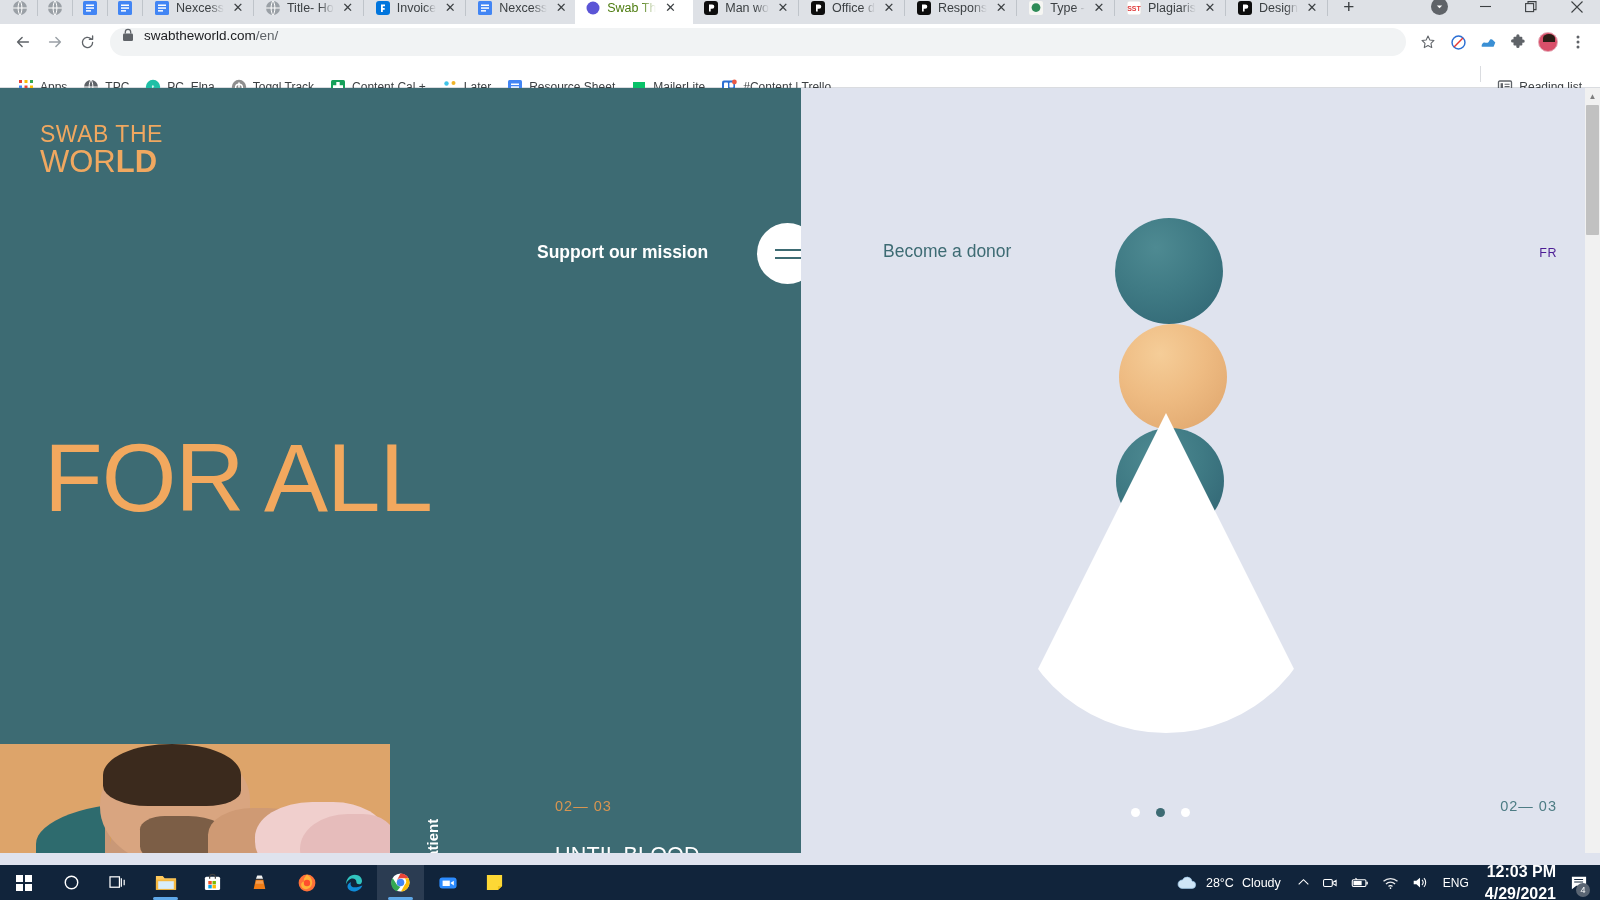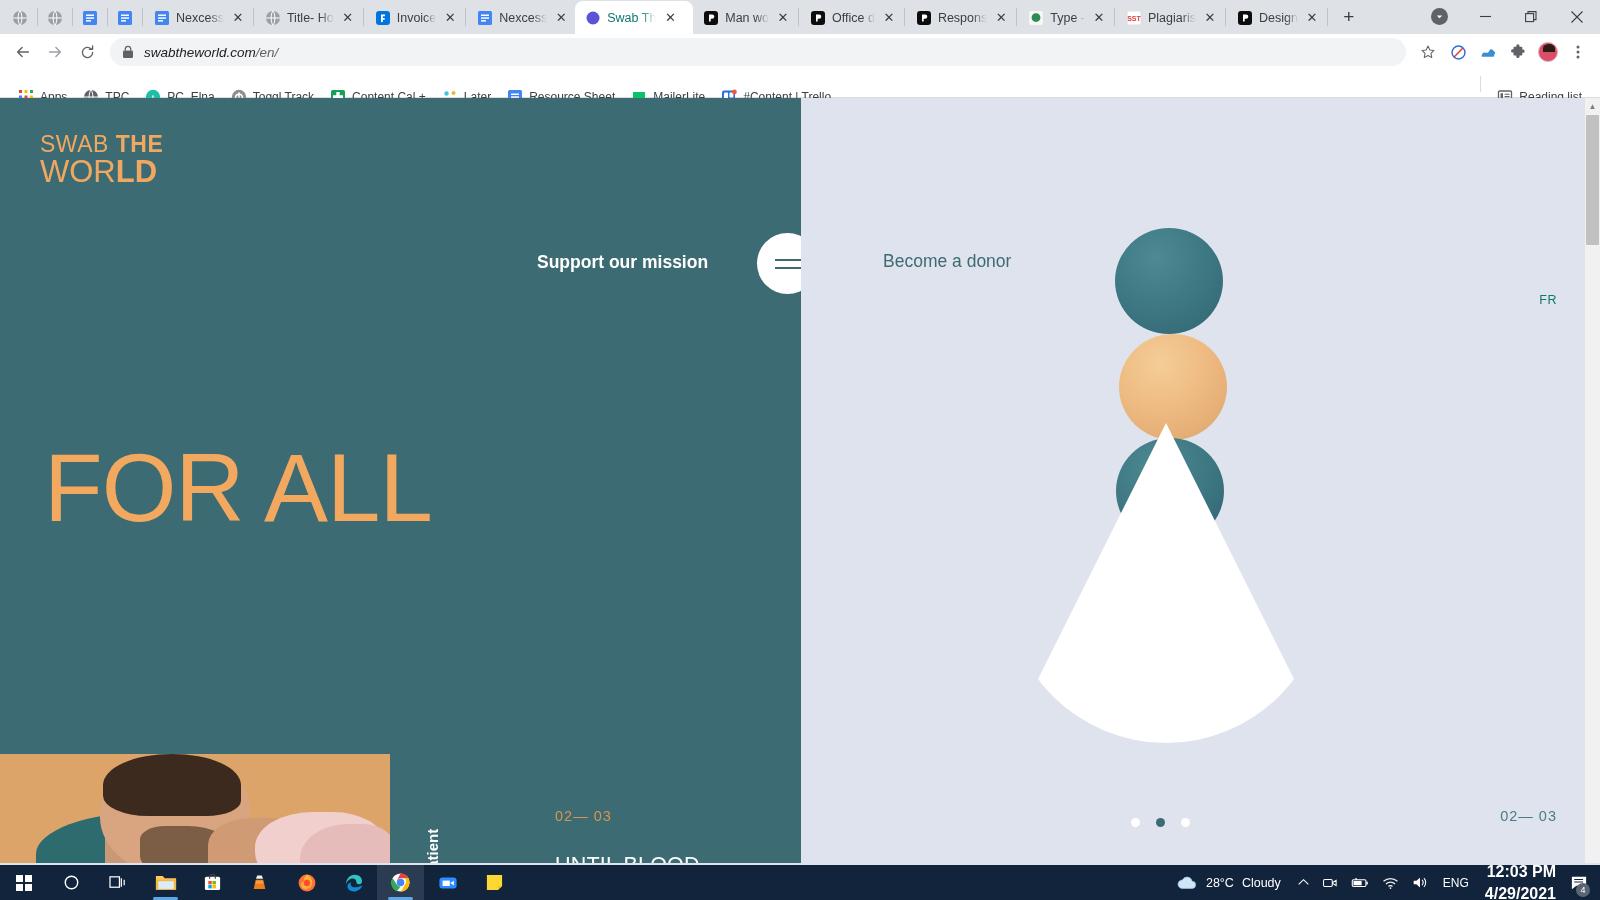--- a/index.html
+++ b/index.html
@@ -6,42 +6,42 @@
   html,body{ width:1600px; height:900px; overflow:hidden; }
   body{
     font-family:"Liberation Sans", sans-serif;
     background:#dfe3ee;
   }
 
   
   .browser { width:1600px; height:865px; position:relative; }
 
   .tabstrip{
-    height:34px; background:#dee1e6;
+    height:24px; background:#dee1e6;
     display:flex; align-items:flex-end; padding-left:4px; position:relative;
   }
   .tab{
     height:33px; display:flex; align-items:center; gap:6px;
     padding:0 6px 0 10px; min-width:0; position:relative;
     border-radius:8px 8px 0 0;
   }
   .tab.pinned{ padding:0 8px; }
   .tab .favicon{ width:16px;height:16px;flex:0 0 16px; display:block; }
   .tab .tlabel{
     font-size:12.5px; color:#3c4043; white-space:nowrap; overflow:hidden;
     max-width:66px;
     -webkit-mask-image:linear-gradient(to right,#000 70%,transparent 100%);
     mask-image:linear-gradient(to right,#000 70%,transparent 100%);
   }
   .tab .tclose{
     width:16px;height:16px;flex:0 0 16px;color:#3c4043;
     display:flex;align-items:center;justify-content:center;font-size:13px;
   }
   .tab.active{ background:#fff; }
-  .tab.active .tlabel{ color:#0f766e; }
+  .tab.active .tlabel{ color:#4d7c0f; }
   .tabsep{ width:1px; height:18px; background:#bfc4ca; margin:0 1px 8px; flex:0 0 1px;}
   .newtab{
     width:28px;height:28px;margin:0 0 3px 6px;flex:0 0 28px;
     display:flex;align-items:center;justify-content:center;
     font-size:19px;color:#3c4043;
   }
   .wincontrols{
     margin-left:auto; display:flex; align-items:center; height:35px;
   }
   .wincontrols .wc{ width:46px;height:32px;display:flex;align-items:center;justify-content:center;color:#3c4043; }
@@ -51,22 +51,22 @@
   }
   .chev-circle svg{ display:block; }
 
   .toolbar{
     height:36px; background:#fff; display:flex; align-items:center;
     padding:0 8px; gap:2px;
   }
   .navbtn{ width:30px;height:30px;display:flex;align-items:center;justify-content:center;color:#5f6368; flex:0 0 30px;}
   .omnibox{
     flex:1; height:28px; background:#f1f3f4; border-radius:14px;
-    display:flex; align-items:center; padding:12px 12px; margin:0 6px;
-    gap:10px; min-width:0;font-style:italic;
+    display:flex; align-items:flex-start; padding:0 12px; margin:0 6px;
+    gap:10px; min-width:0;
   }
   .omnibox .url{ font-size:13.5px; color:#202124; white-space:nowrap; }
   .omnibox .url .dim{ color:#5f6368; }
   .tb-right{ display:flex; align-items:center; gap:2px; }
   .tb-right .ic{ width:28px;height:28px;display:flex;align-items:center;justify-content:center; }
   .avatar{
     width:20px;height:20px;border-radius:50%;
     background:radial-gradient(circle at 50% 32%, #6b4a3a 0 22%, #d94f6a 23% 100%);
     border:1px solid #e4a6b3; overflow:hidden; position:relative;
   }
@@ -96,21 +96,21 @@
     position:absolute; left:801px; top:0; right:15px; height:765px;
     background:#dfe3ee;
   }
 
   
   .logo{
     position:absolute; left:40px; top:35px;
     line-height:1.02; letter-spacing:0.5px;
   }
   .logo .l1{ font-size:23px; color:#f0a860; font-weight:400; }
-  .logo .l1 b{ font-weight:700; color:#f0a860; }
+  .logo .l1 b{ font-weight:400; color:#f0a860; }
   .logo .l2{ font-size:31px; color:#f0a860; font-weight:400; letter-spacing:0px;}
   .logo .l2 b{ font-weight:700; }
 
   .support{
     position:absolute; left:537px; top:154px;
     font-size:17.5px; color:#ffffff; font-weight:700;
   }
   .burger{
     position:absolute; left:757px; top:135px; width:61px; height:61px;
     background:#fff; border-radius:50%;
@@ -183,21 +183,21 @@
     letter-spacing:0.2px;
   }
 
   
   .become{
     position:absolute; left:82px; top:153px;
     font-size:17.5px; color:#3d6b73; font-weight:400;
   }
   .fr{
     position:absolute; right:28px; top:158px;
-    font-size:12.5px; color:#0f766e; letter-spacing:0.5px;margin-top:37px;
+    font-size:12.5px; color:#4c1d95; letter-spacing:0.5px;
   }
   .ball{
     position:absolute; border-radius:50%;
   }
   .ball.b1{
     left:314px; top:130px; width:108px; height:106px;
     background:radial-gradient(circle at 38% 28%, #4e8a92 0%, #3f7a84 45%, #2f6472 100%);
   }
   .ball.b2{
     left:318px; top:236px; width:108px; height:106px;

